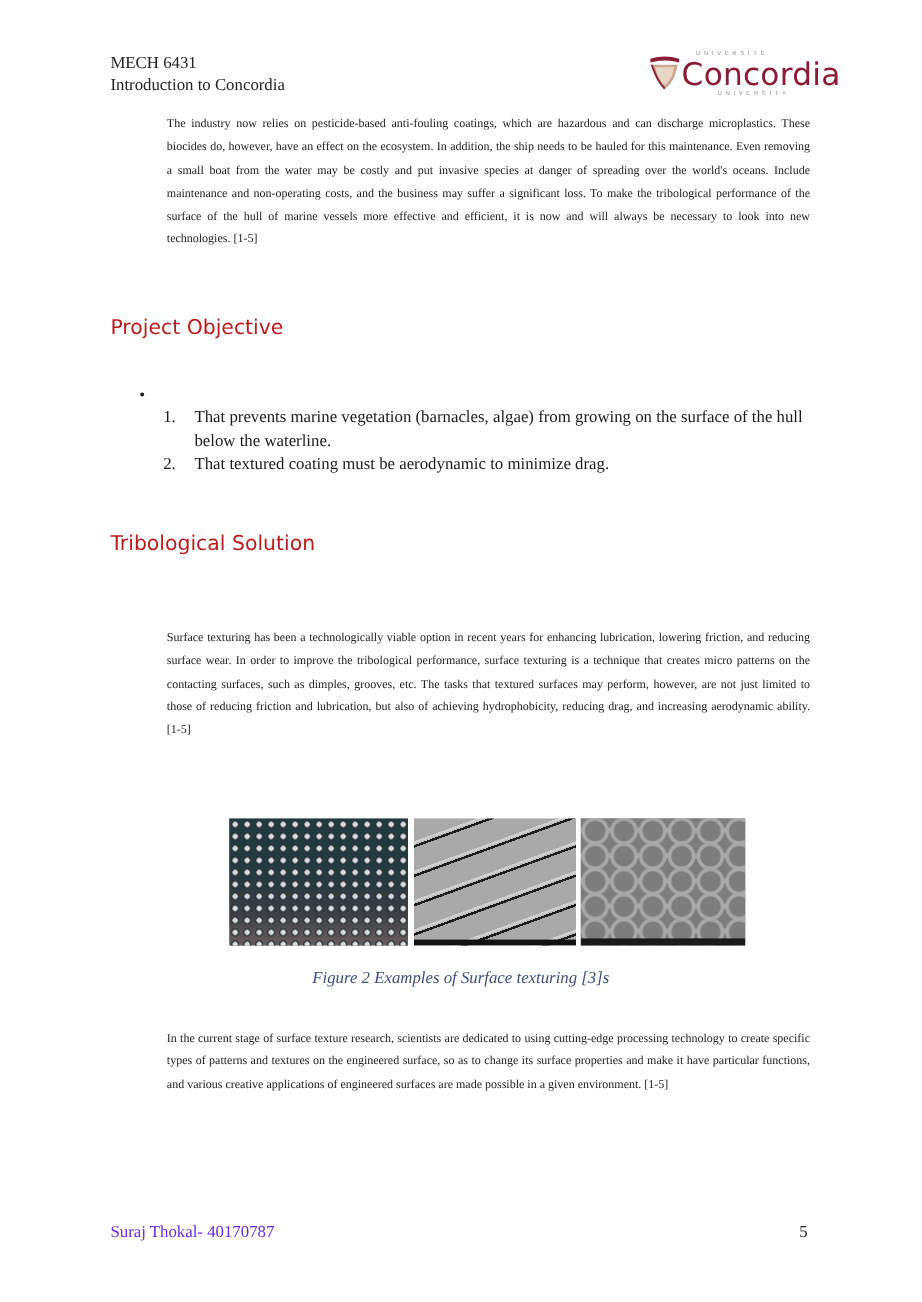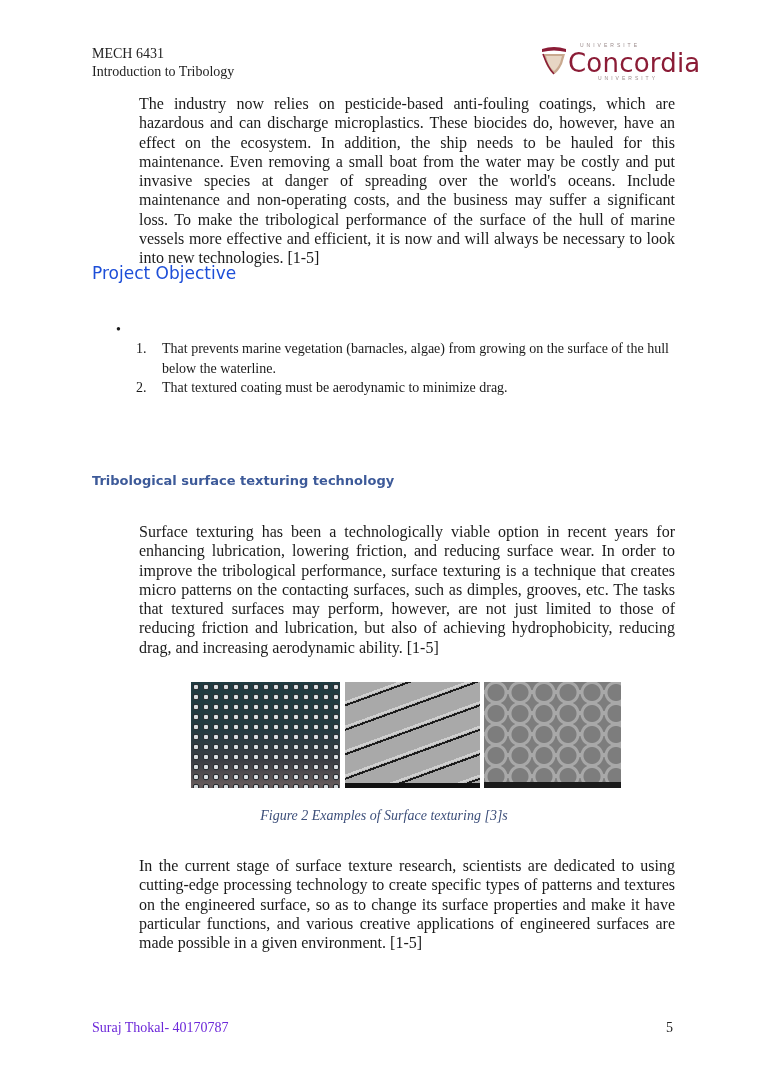--- a/index.html
+++ b/index.html
@@ -8,23 +8,23 @@
   .page { position: absolute; left: 0; top: 0; width: 768px; height: 1085px; background: #fff; text-decoration: underline; }
 
   .hdr-left { position: absolute; left: 92px; top: 45px; font-size: 14px; line-height: 18px; color: #222; }
   .logo { position: absolute; left: 540px; top: 42px; width: 145px; height: 40px; }
   .logo-small { position: absolute; left: 40px; font-size: 5px; letter-spacing: 3px; color: #9a8a8a; font-family: "Liberation Sans", sans-serif; }
   .logo-top { top: 0px; }
   .logo-bot { top: 33px; left: 58px; }
   .logo-word { position: absolute; left: 28px; top: 6px; font-family: "DejaVu Sans", sans-serif; font-size: 26px; color: #8b1c36; letter-spacing: 0.2px; }
   .logo-shield { position: absolute; left: 0; top: 4px; width: 28px; height: 30px; }
 
-  .body-text { position: absolute; left: 139px; width: 536px; font-size: 16px; line-height: 19.3px; text-align: justify; color: #1a1a1a; }
+  .body-text { position: absolute; left: 139px; width: 536px; font-size: 10px; line-height: 19.3px; text-align: justify; color: #1a1a1a; }
 
-  .h1 { position: absolute; left: 92px; font-family: "DejaVu Sans", sans-serif; font-size: 17px; color: #1d4ed8; font-weight: normal; text-align: center; }
+  .h1 { position: absolute; left: 92px; font-family: "DejaVu Sans", sans-serif; font-size: 17px; color: #b91c1c; font-weight: normal; text-align: center; }
   .h2 { position: absolute; left: 92px; font-family: "DejaVu Sans", sans-serif; font-size: 13px; color: #3d5a99; }
 
   .bullet-list { position: absolute; left: 116px; top: 320px; width: 570px; font-size: 14px; line-height: 19.3px; }
   .bullet-row { display: flex; }
   .bullet-dot { width: 23px; flex: none; }
   .num-list { margin-left: 20px; }
   .num-row { display: flex; }
   .num { width: 26px; flex: none; }
 
   .figure { position: absolute; top: 682px; height: 106px; }
@@ -50,21 +50,21 @@
   .footer-left { position: absolute; left: 92px; top: 1020px; font-size: 14px; color: #6d28d9; }
   .footer-right { position: absolute; left: 666px; top: 1020px; font-size: 14px; color: #222; }
 </style>
 </head>
 <body>
 
 <div class="page">
 
   <div class="hdr-left">
     <div>MECH 6431</div>
-    <div>Introduction to Tribology</div>
+    <div>Introduction to Concordia</div>
   </div>
 
   <div class="logo">
     <svg class="logo-shield" viewBox="0 0 28 30">
       <path d="M2 3 Q14 -1 26 3 L26 6 Q14 3 2 6 Z" fill="#8b1c36"></path>
       <path d="M3 8 L25 8 L22 18 Q18 26 14 28 Q10 26 6 18 Z" fill="#c9a98f"></path>
       <path d="M6 10 L22 10 L20 17 Q17 23 14 25 Q11 23 8 17 Z" fill="#e7d6c4"></path>
       <path d="M3 8 Q8 22 14 28" stroke="#8b1c36" stroke-width="1.6" fill="none"></path>
     </svg>
     <span class="logo-small logo-top">UNIVERSITE</span>
@@ -85,21 +85,21 @@
         <span class="num">1.</span>
         <span>That prevents marine vegetation (barnacles, algae) from growing on the surface of the hull below the waterline.</span>
       </div>
       <div class="num-row">
         <span class="num">2.</span>
         <span>That textured coating must be aerodynamic to minimize drag.</span>
       </div>
     </div>
   </div>
 
-  <h3 class="h2" style="top:473px;">Tribological surface texturing technology</h3>
+  <h2 class="h1" style="top:443px;">Tribological Solution</h2>
 
   <p class="body-text" style="top:522px;">Surface texturing has been a technologically viable option in recent years for enhancing lubrication, lowering friction, and reducing surface wear. In order to improve the tribological performance, surface texturing is a technique that creates micro patterns on the contacting surfaces, such as dimples, grooves, etc. The tasks that textured surfaces may perform, however, are not just limited to those of reducing friction and lubrication, but also of achieving hydrophobicity, reducing drag, and increasing aerodynamic ability. [1-5]</p>
 
   <div class="figure fig1"></div>
   <div class="figure fig2">
       <div class="fig2-bar"></div>
     </div>
   <div class="figure fig3">
       <div class="fig3-bar"></div>
     </div>

